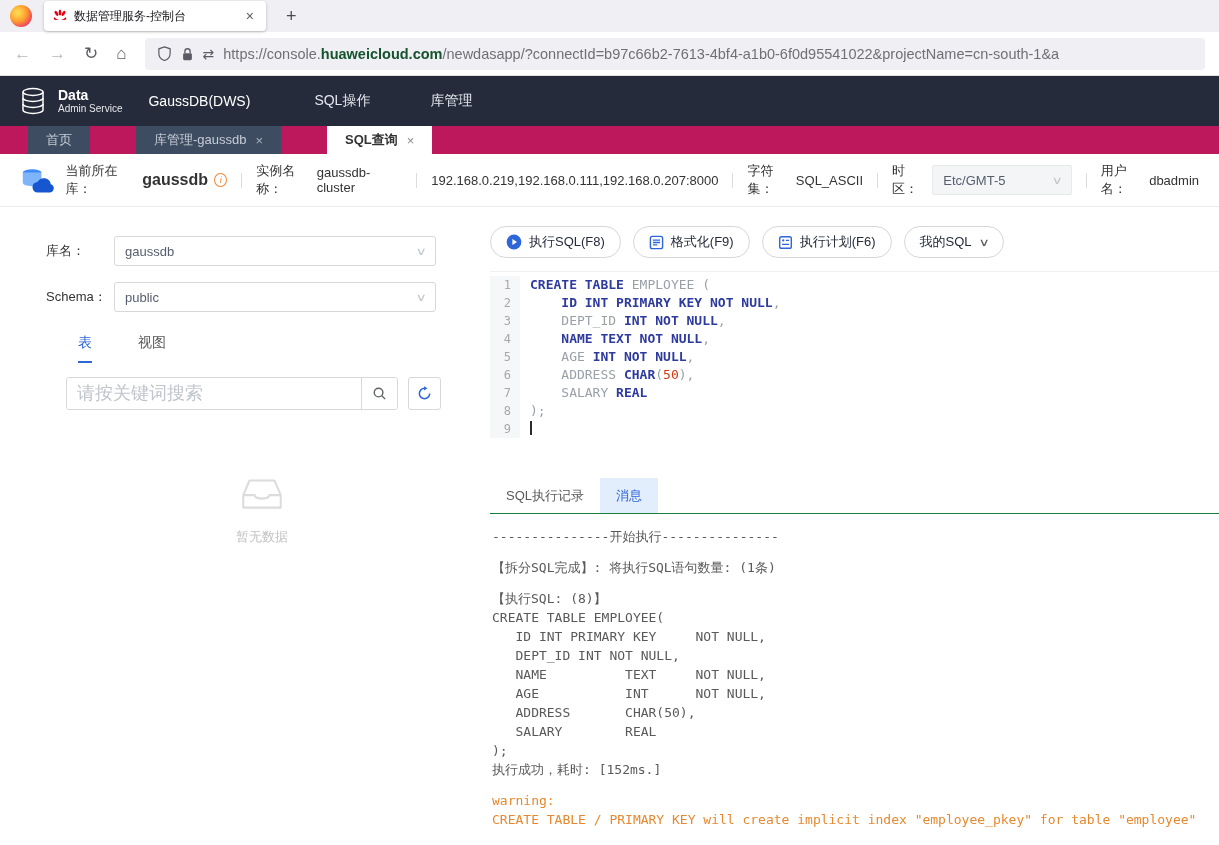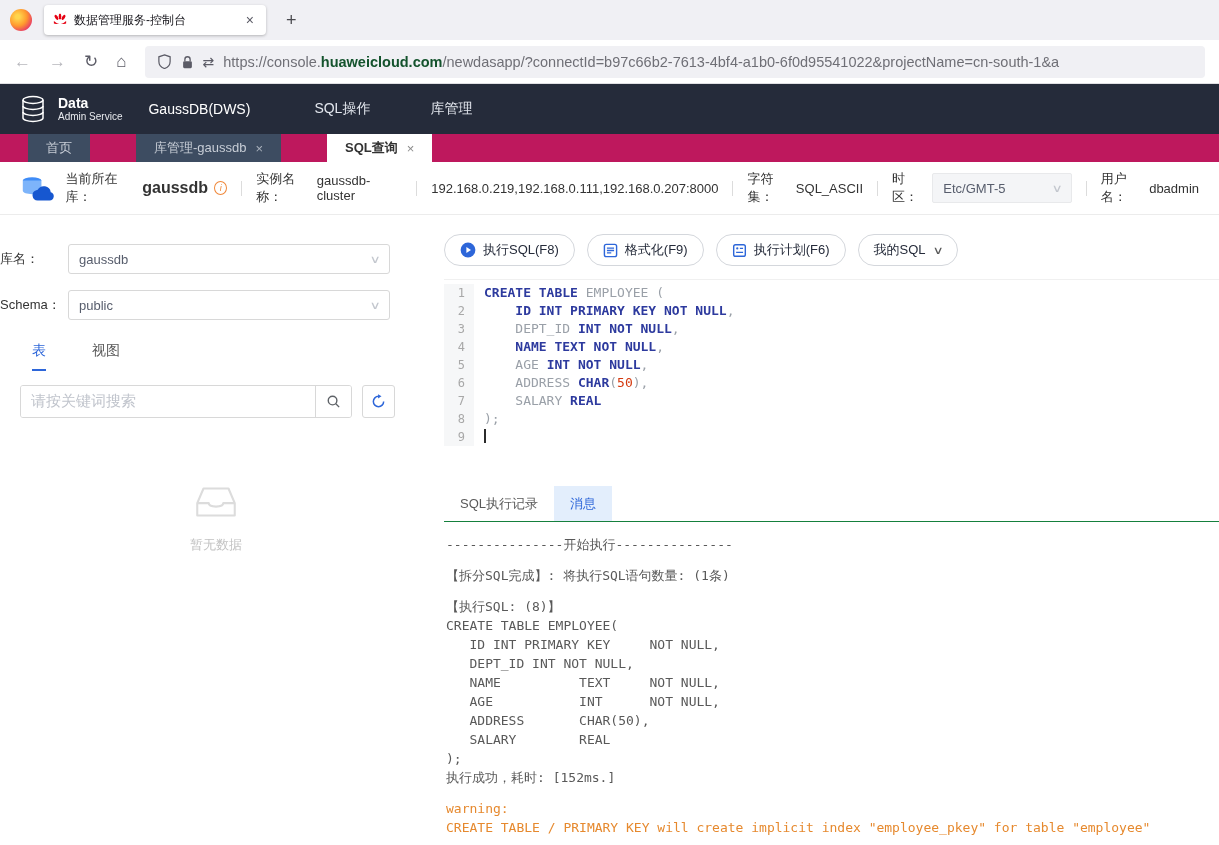--- a/index.html
+++ b/index.html
@@ -1,21 +1,21 @@
 <!DOCTYPE html>
 <html><head>
 <meta charset="utf-8">
 <style>
   * { margin:0; padding:0; box-sizing:border-box; }
   body {
     width:1219px; height:845px; overflow:hidden; background:#fff;
     font-family:"Liberation Sans","DejaVu Sans",sans-serif; color:#333;
   }
   
-  .chrome-tabs{height:40px;background:#f0f0f4;display:flex;align-items:center;padding-left:10px;}
+  .chrome-tabs{height:32px;background:#f0f0f4;display:flex;align-items:center;padding-left:10px;}
   .ff-icon{width:22px;height:22px;border-radius:50%;background:radial-gradient(circle at 35% 35%,#ffd54d 10%,#ff9a2e 45%,#e6336b 80%,#7a2ccc 100%);margin-right:12px;}
   .b-tab{width:222px;height:30px;background:#fff;border-radius:4px;box-shadow:0 1px 3px rgba(0,0,0,.25);display:flex;align-items:center;padding:0 9px;font-size:12px;color:#15141a;}
   .b-tab-title{flex:1;white-space:nowrap;overflow:hidden;text-overflow:ellipsis;margin-left:7px;}
   .b-tab-close{color:#5b5b66;font-size:14px;padding:0 3px;cursor:pointer;}
   .new-tab{font-size:18px;color:#4a4a4f;margin-left:12px;padding:2px 8px;cursor:pointer;}
   .url-row{height:44px;background:#fff;border-bottom:1px solid #e0e0e3;display:flex;align-items:center;padding:0 14px;}
   .nav-ic{font-size:17px;color:#5b5b66;margin-right:18px;cursor:pointer;}
   .nav-ic.dim{color:#b7b7bd;}
   .url-pill{flex:1;height:32px;background:#f0f0f4;border-radius:4px;display:flex;align-items:center;padding:0 12px;font-size:14.5px;overflow:hidden;white-space:nowrap;}
   .url-pill svg{flex:none;margin-right:9px;}
@@ -39,31 +39,31 @@
   .ws-tab.active .ws-close{color:#8a8a8a;font-weight:400;}
   
   .info-bar{height:52px;background:#fff;display:flex;align-items:center;padding:0 20px;font-size:13px;color:#333;box-shadow:0 1px 0 #ececec;}
   .info-bar .gap{margin-left:12px;}
   .db-big{font-size:16px;font-weight:700;margin:0 4px;}
   .info-dot{display:inline-flex;align-items:center;justify-content:center;width:14px;height:14px;border:1px solid #f0883a;color:#f0883a;border-radius:50%;font-size:9px;font-style:italic;margin-left:2px;}
   .vdiv{width:1px;height:15px;background:#dcdcdc;margin:0 14px;}
   .tz-select{width:148px;height:30px;background:#f4f5f7;border:1px solid #e8e9eb;border-radius:2px;display:flex;align-items:center;justify-content:space-between;padding:0 10px;color:#575d6c;margin-left:4px;cursor:pointer;}
   .chev{color:#c3c7ce;font-size:11px;transform:scaleX(1.4);}
   
-  .main{display:flex;height:444px;}
+  .main{display:flex;height:444px;padding-left:28px;margin-left:18px;}
   .left-panel{width:432px;padding-top:30px;flex:none;}
   .lp-row{display:flex;align-items:center;margin-bottom:16px;}
   .lp-label{width:68px;font-size:13px;color:#333;flex:none;}
   .lp-select{width:322px;height:30px;border:1px solid #d8d8d8;border-radius:3px;display:flex;align-items:center;justify-content:space-between;padding:0 10px;font-size:13px;color:#575d6c;cursor:pointer;background:#fff;}
   .lp-tabs{display:flex;gap:46px;padding-left:32px;margin-top:22px;font-size:14px;}
   .lp-tab{color:#595959;padding-bottom:9px;cursor:pointer;}
   .lp-tab.active{color:#2d66d9;border-bottom:2px solid #2d66d9;}
   .search-row{display:flex;align-items:center;margin-top:14px;margin-left:20px;}
   .search-wrap{display:flex;width:332px;height:33px;border:1px solid #d8d8d8;border-radius:3px;overflow:hidden;background:#fff;}
-  .search-wrap input{flex:1;border:none;outline:none;padding:0 10px;font-size:15px;color:#0c4a6e;font-family:Liberation Serif, serif;}
+  .search-wrap input{flex:1;border:none;outline:none;padding:0 10px;font-size:18px;color:#0c4a6e;font-family:Liberation Sans, sans-serif;}
   .search-wrap input::placeholder{color:#c0c4cc;}
   .search-btn{width:36px;border-left:1px solid #d8d8d8;display:flex;align-items:center;justify-content:center;cursor:pointer;background:#fff;}
   .refresh-btn{width:33px;height:33px;border:1px solid #d8d8d8;border-radius:3px;display:flex;align-items:center;justify-content:center;margin-left:10px;cursor:pointer;background:#fff;}
   .empty{width:100%;text-align:center;margin-top:62px;}
   .empty-txt{color:#c2c2c2;font-size:13px;margin-top:10px;}
   
   .right-panel{flex:1;padding:20px 0 0 12px;min-width:0;}
   .toolbar{display:flex;gap:12px;margin-bottom:13px;}
   .pill{height:32px;border:1px solid #d4d7dc;border-radius:16px;background:#fff;display:flex;align-items:center;gap:7px;padding:0 15px;font-size:13px;color:#252b3a;cursor:pointer;}
   .pill .chev{color:#595959;margin-left:1px;}

